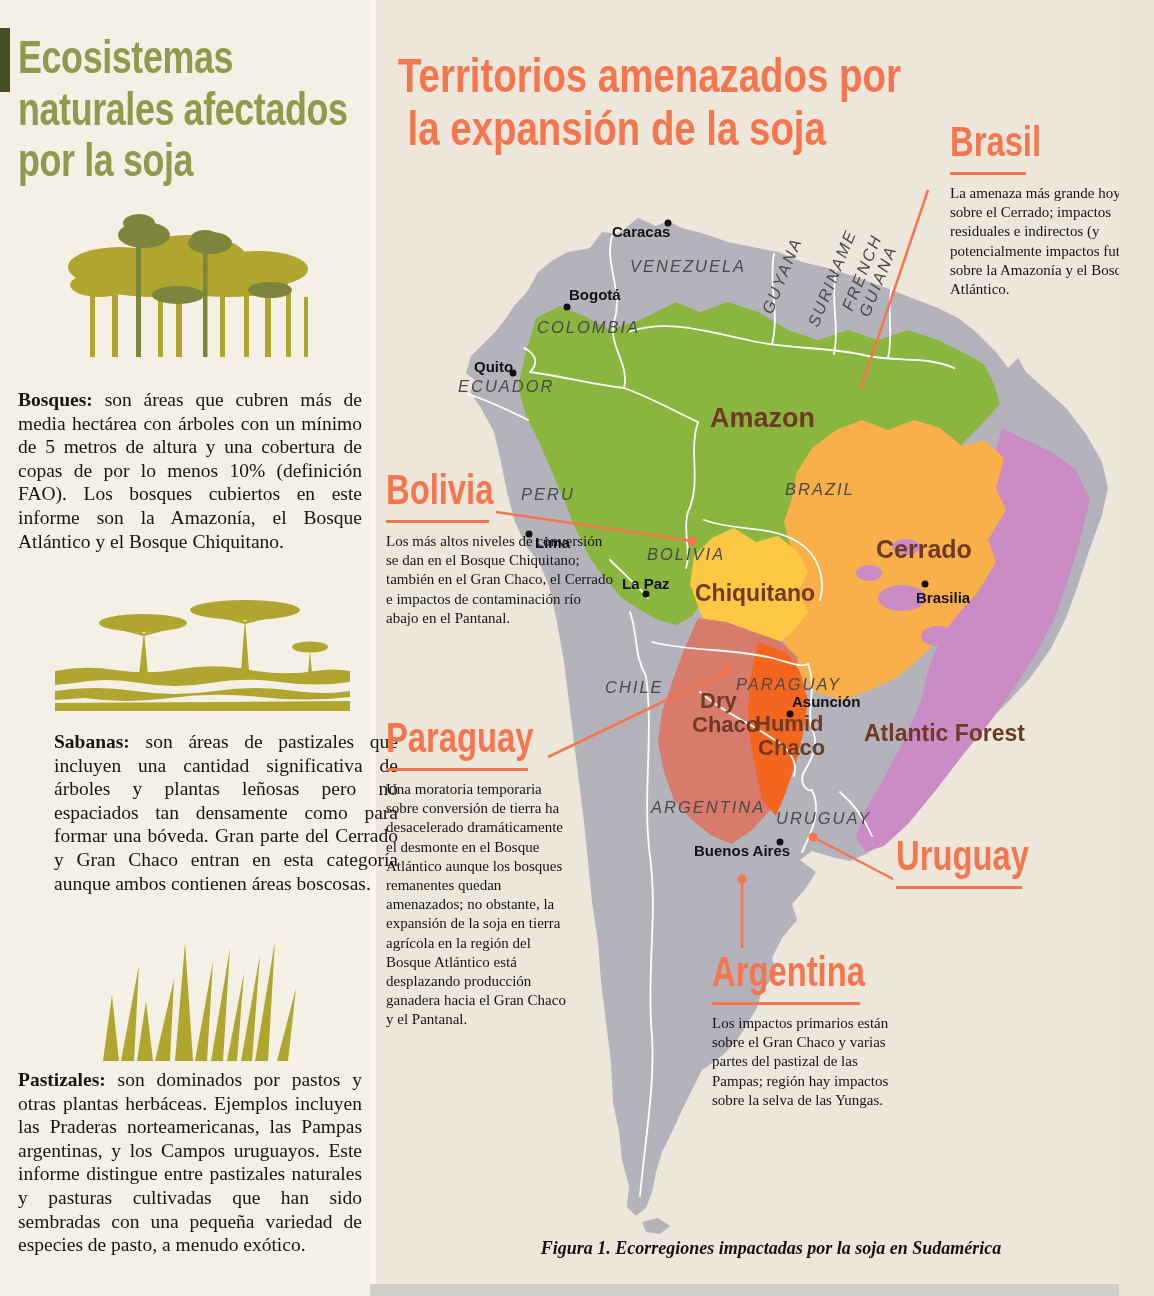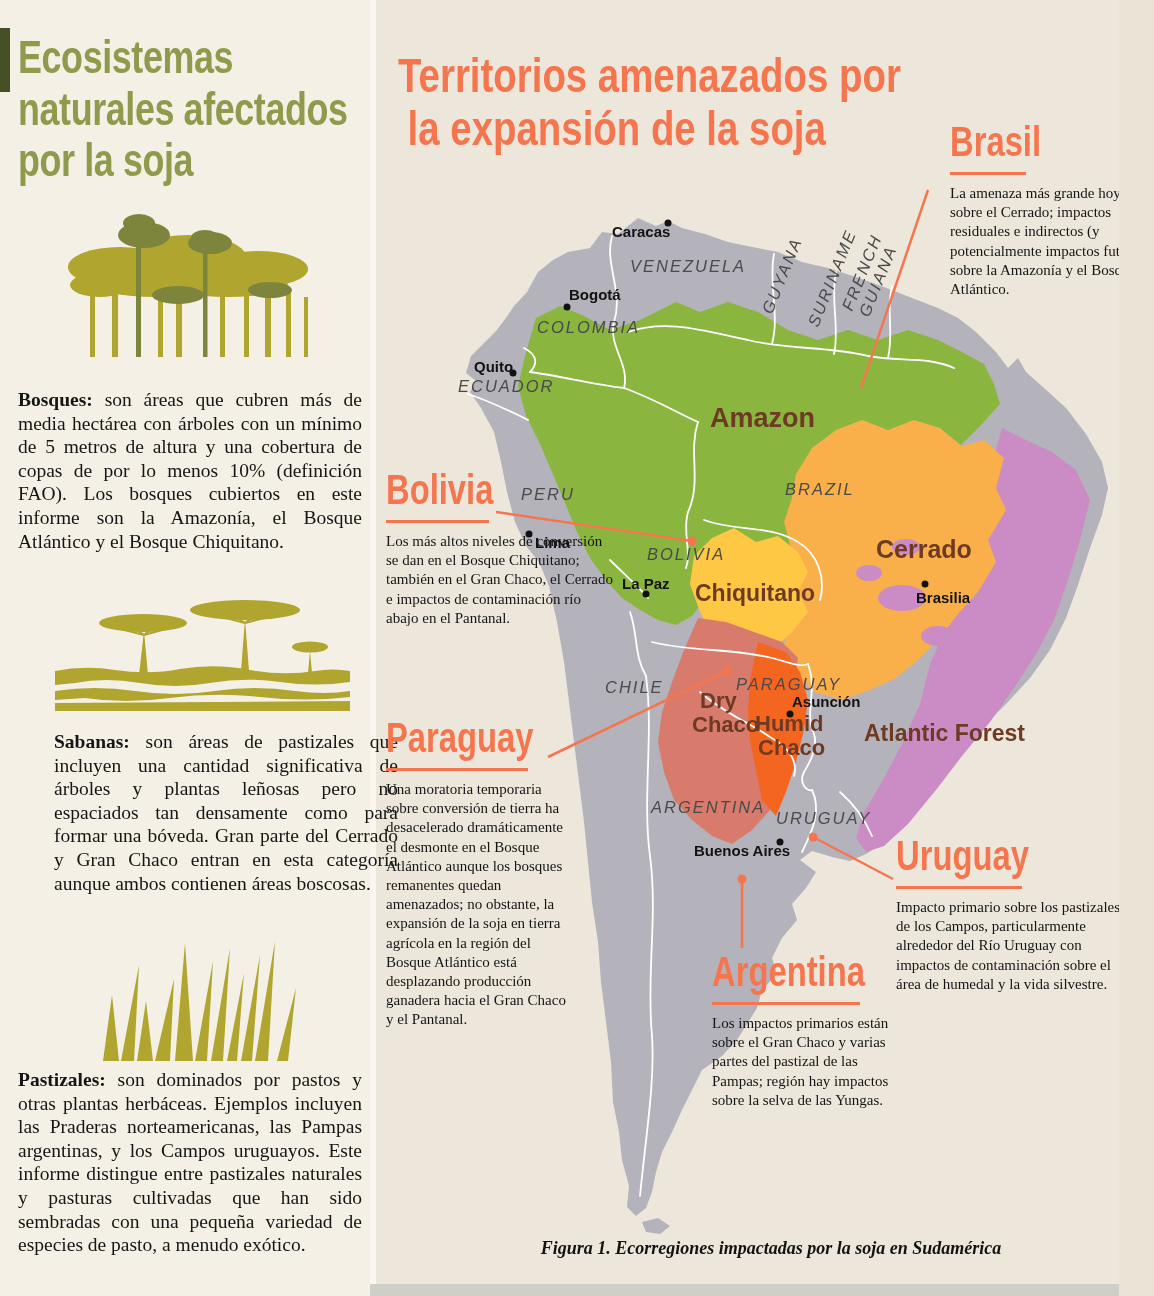--- a/index.html
+++ b/index.html
@@ -268,18 +268,17 @@
     <p style="width:186px">Una moratoria temporaria sobre conversión de tierra ha desacelerado dramáticamente el desmonte en el Bosque Atlántico aunque los bosques remanentes quedan amenazados; no obstante, la expansión de la soja en tierra agrícola en la región del Bosque Atlántico está desplazando producción ganadera hacia el Gran Chaco y el Pantanal.</p>
   </div>
   <div class="callout" id="co-argentina">
     <h2>Argentina</h2>
     <div class="rule"></div>
     <p style="width:192px">Los impactos primarios están sobre el Gran Chaco y varias partes del pastizal de las Pampas; región hay impactos sobre la selva de las Yungas.</p>
   </div>
   <div class="callout" id="co-uruguay">
     <h2>Uruguay</h2>
     <div class="rule"></div>
-    <p style="width:238px">Impacto primario sobre los pastizales de los Campos, particularmente alrededor del Río Uruguay con impactos de contaminación sobre el área de humedal y la vida silvestre.</p>
   </div>
 
   <div class="caption">Figura 1. Ecorregiones impactadas por la soja en Sudamérica</div>
   <div class="bottom-strip"></div>
 </div>
 
 </body></html>

